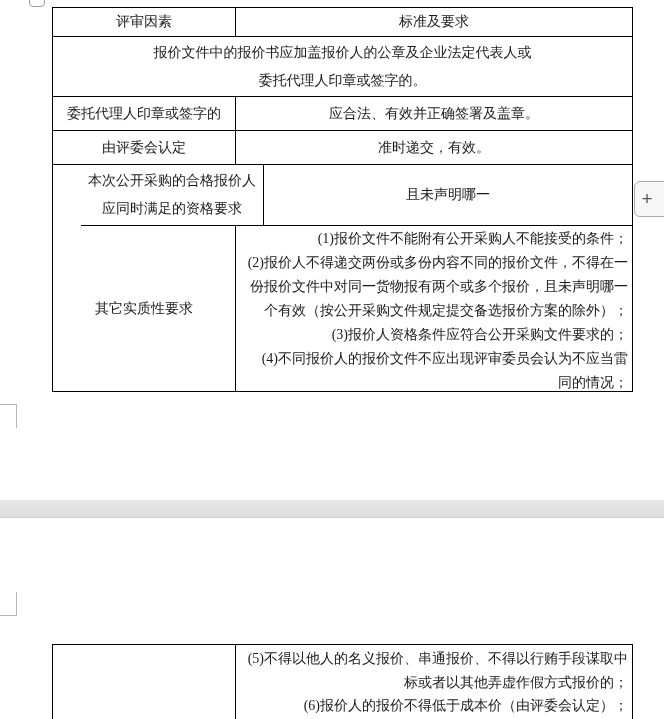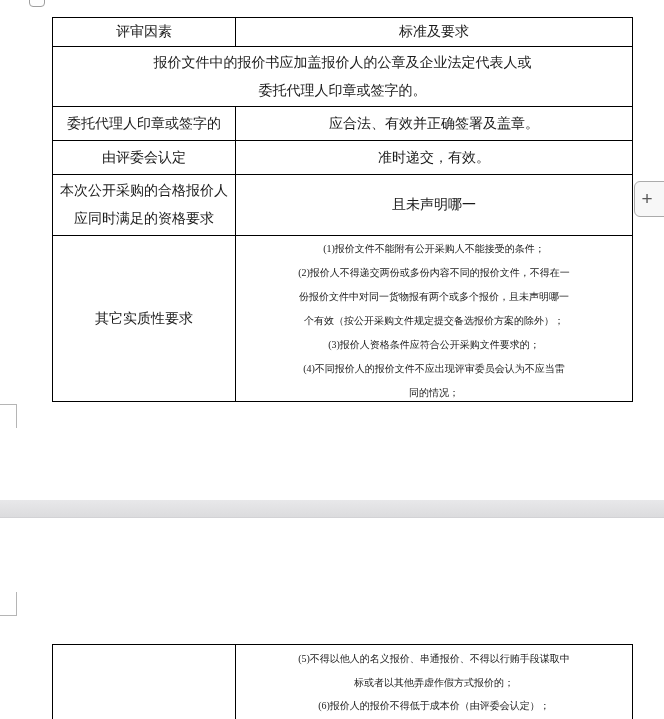--- a/index.html
+++ b/index.html
@@ -14,34 +14,34 @@
   .crop-mark.bottom{top:404px;border-top:1px solid #b5b5b5;border-right:1px solid #b5b5b5;}
   .crop-mark.top{top:592px;border-bottom:1px solid #b5b5b5;border-right:1px solid #b5b5b5;}
   .mini-btn{position:absolute;left:29px;top:-10px;width:16px;height:17px;background:#fdfdfd;
     border:1px solid #9e9e9e;border-radius:4px;box-sizing:border-box;}
   .add-btn{position:absolute;left:634px;top:181px;width:37px;height:36px;background:#f7f7f7;
     border:1px solid #ababab;border-radius:6px;box-sizing:border-box;
     display:flex;align-items:center;justify-content:center;padding-right:11px;
     color:#595959;font-size:19px;font-family:"Liberation Sans","DejaVu Sans",sans-serif;cursor:pointer;}
   
   .tbl{position:absolute;left:52px;width:581px;border:1.5px solid #000;box-sizing:border-box;background:#fff;}
-  .tbl.main{top:17px;}
+  .tbl.main{top:7px;}
   .tbl.cont{top:644px;height:95px;display:flex;}
   .trow{display:flex;border-bottom:1px solid #000;box-sizing:border-box;}
   .trow:last-child{border-bottom:none;}
   .c1{width:183px;border-right:1px solid #000;box-sizing:border-box;
     display:flex;align-items:center;justify-content:center;text-align:center;
     font-size:14px;line-height:28px;white-space:pre-line;}
   .c2{flex:1;box-sizing:border-box;display:flex;align-items:center;justify-content:center;
     text-align:center;font-size:14px;}
   .c2.wrap{font-size:14px;line-height:28px;white-space:pre-line;}
-  .c2.list{display:block;text-align:center;font-size:10px;line-height:24px;
+  .c2.list{display:block;text-align:right;font-size:14px;line-height:24px;
     white-space:pre-line;padding:1px 4px 0 4px;}
   .tbl.cont .c2.list{line-height:23.5px;padding-top:2px;}
-  .h29{height:29px;}.h60{height:60px;}.h34{height:34px;}.h61{height:61px;}.h165{height:165px;}
+  .h29{height:29px;}.h60{height:60px;}.h34{height:34px;}.h61{height:61px;margin-left:28px;}.h165{height:165px;}
 </style>
 </head>
 <body>
 
 <div class="canvas">
 
   <div class="mini-btn"></div>
 
   <div class="tbl main">
     <div class="trow h29">

